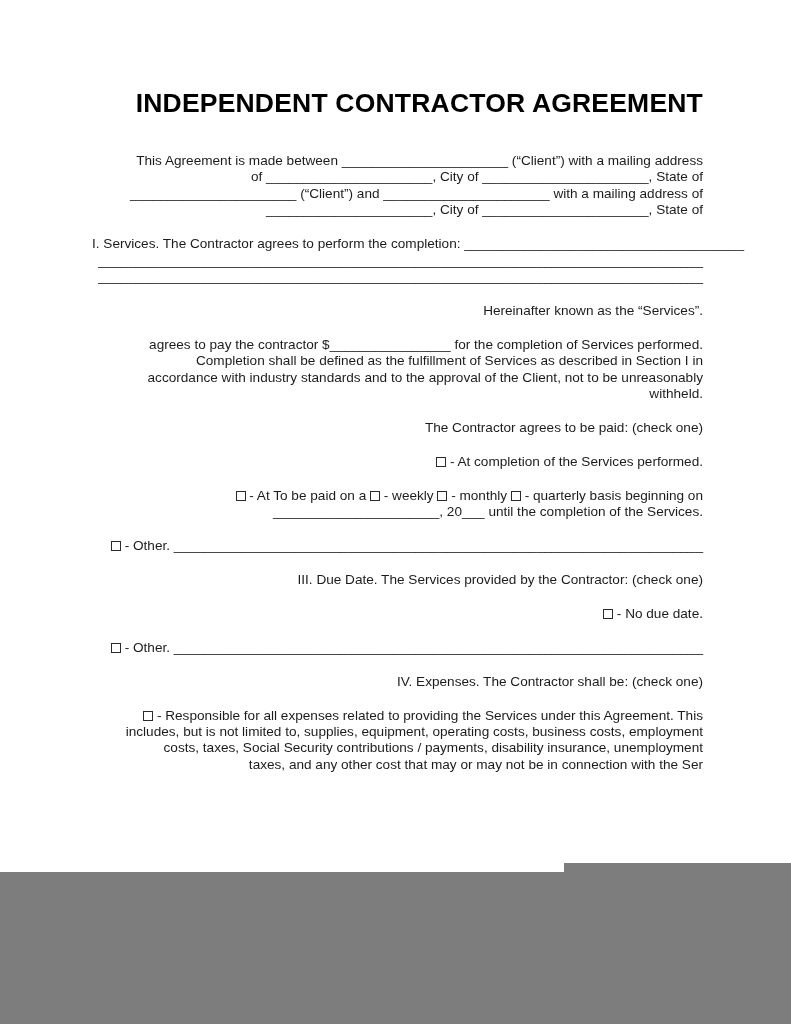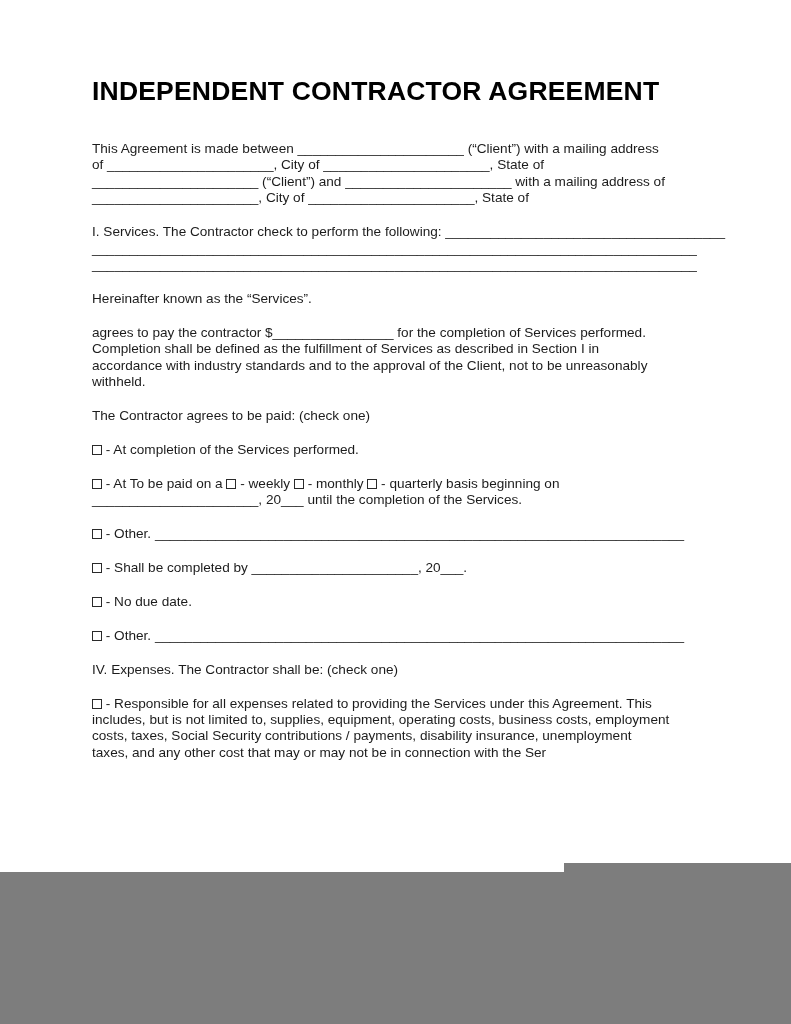--- a/index.html
+++ b/index.html
@@ -10,26 +10,26 @@
     background: #ffffff;
     overflow: hidden;
     font-family: "Liberation Sans", "DejaVu Sans", sans-serif;
     color: #1c1c1c;
   }
   .content { padding: 76px 88px 0 92px; }
   .doc-title {
     font-size: 26.5px;
     line-height: 30px;
     font-weight: bold;
-    text-align: left;
+    text-align: right;
     letter-spacing: 0.2px;
     color: #000000;
-    margin: 0 0 35px 0;
+    margin: 12px 0 35px 0;
   }
-  .para { margin: 0 0 17.5px 0; }
+  .para { margin: 0 0 17.5px 0; text-align: right; }
   .line {
     font-size: 13.6px;
     line-height: 16.4px;
     white-space: pre;
   }
   .b { font-weight: normal; }
   .cb {
     display: inline-block;
     width: 10px;
     height: 10px;
@@ -59,21 +59,21 @@
 
     <div class="para">
       <div class="line">This Agreement is made between ______________________ (“Client”) with a mailing address</div>
       <div class="line">of ______________________, City of ______________________, State of</div>
       <div class="line">______________________ (“Client”) and ______________________ with a mailing address of</div>
       <div class="line">______________________, City of ______________________, State of</div>
     </div>
 
 
     <div class="para">
-      <div class="line"><span class="b">I. Services</span><span>. The Contractor check to perform the following: _____________________________________</span></div>
+      <div class="line"><span class="b">I. Services</span><span>. The Contractor agrees to perform the completion: _____________________________________</span></div>
       <div class="line">________________________________________________________________________________</div>
       <div class="line">________________________________________________________________________________</div>
     </div>
 
     <div class="para">
       <div class="line">Hereinafter known as the “Services”.</div>
     </div>
 
     <div class="para">
       <div class="line">agrees to pay the contractor $________________ for the completion of Services performed.</div>
@@ -92,24 +92,24 @@
 
     <div class="para">
       <div class="line"><span class="cb"></span><span> - At To be paid on a </span><span class="cb"></span><span> - weekly </span><span class="cb"></span><span> - monthly </span><span class="cb"></span><span> - quarterly basis beginning on</span></div>
       <div class="line">______________________, 20___ until the completion of the Services.</div>
     </div>
 
     <div class="para">
       <div class="line"><span class="cb"></span><span> - Other. ______________________________________________________________________</span></div>
     </div>
 
+    <div class="para">
+      <div class="line"><span class="b">III. Due Date</span><span>. The Services provided by the Contractor: (check one)</span></div>
+    </div>
 
-    <div class="para">
-      <div class="line"><span class="cb"></span><span> - Shall be completed by ______________________, 20___.</span></div>
-    </div>
 
     <div class="para">
       <div class="line"><span class="cb"></span><span> - No due date.</span></div>
     </div>
 
     <div class="para">
       <div class="line"><span class="cb"></span><span> - Other. ______________________________________________________________________</span></div>
     </div>
 
     <div class="para">

